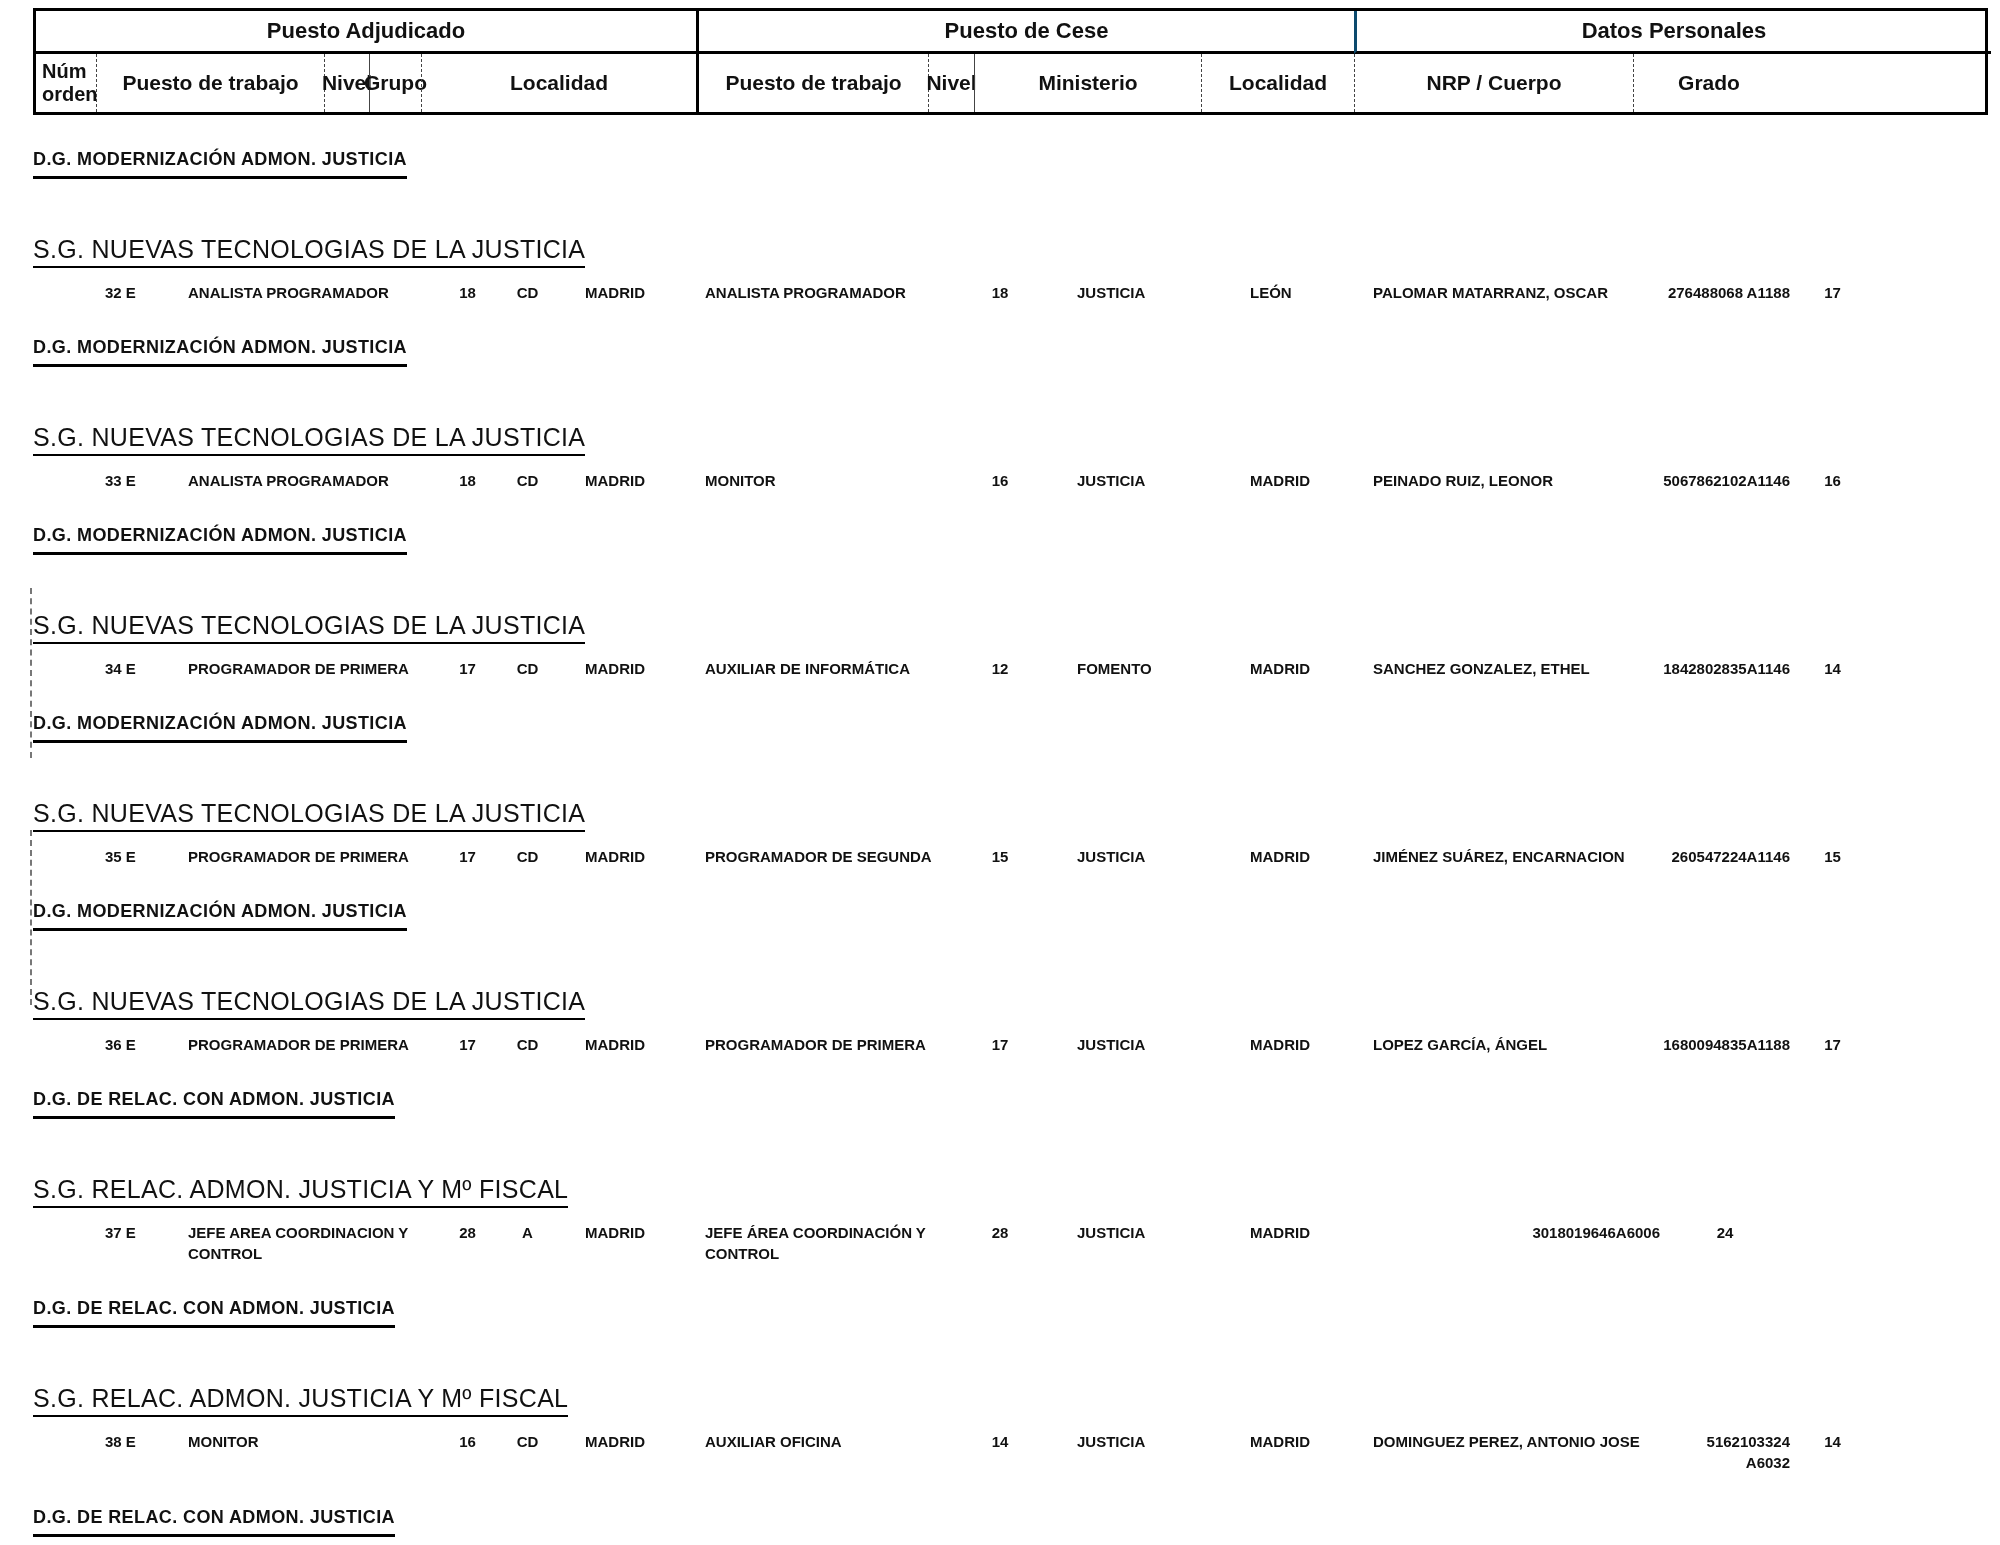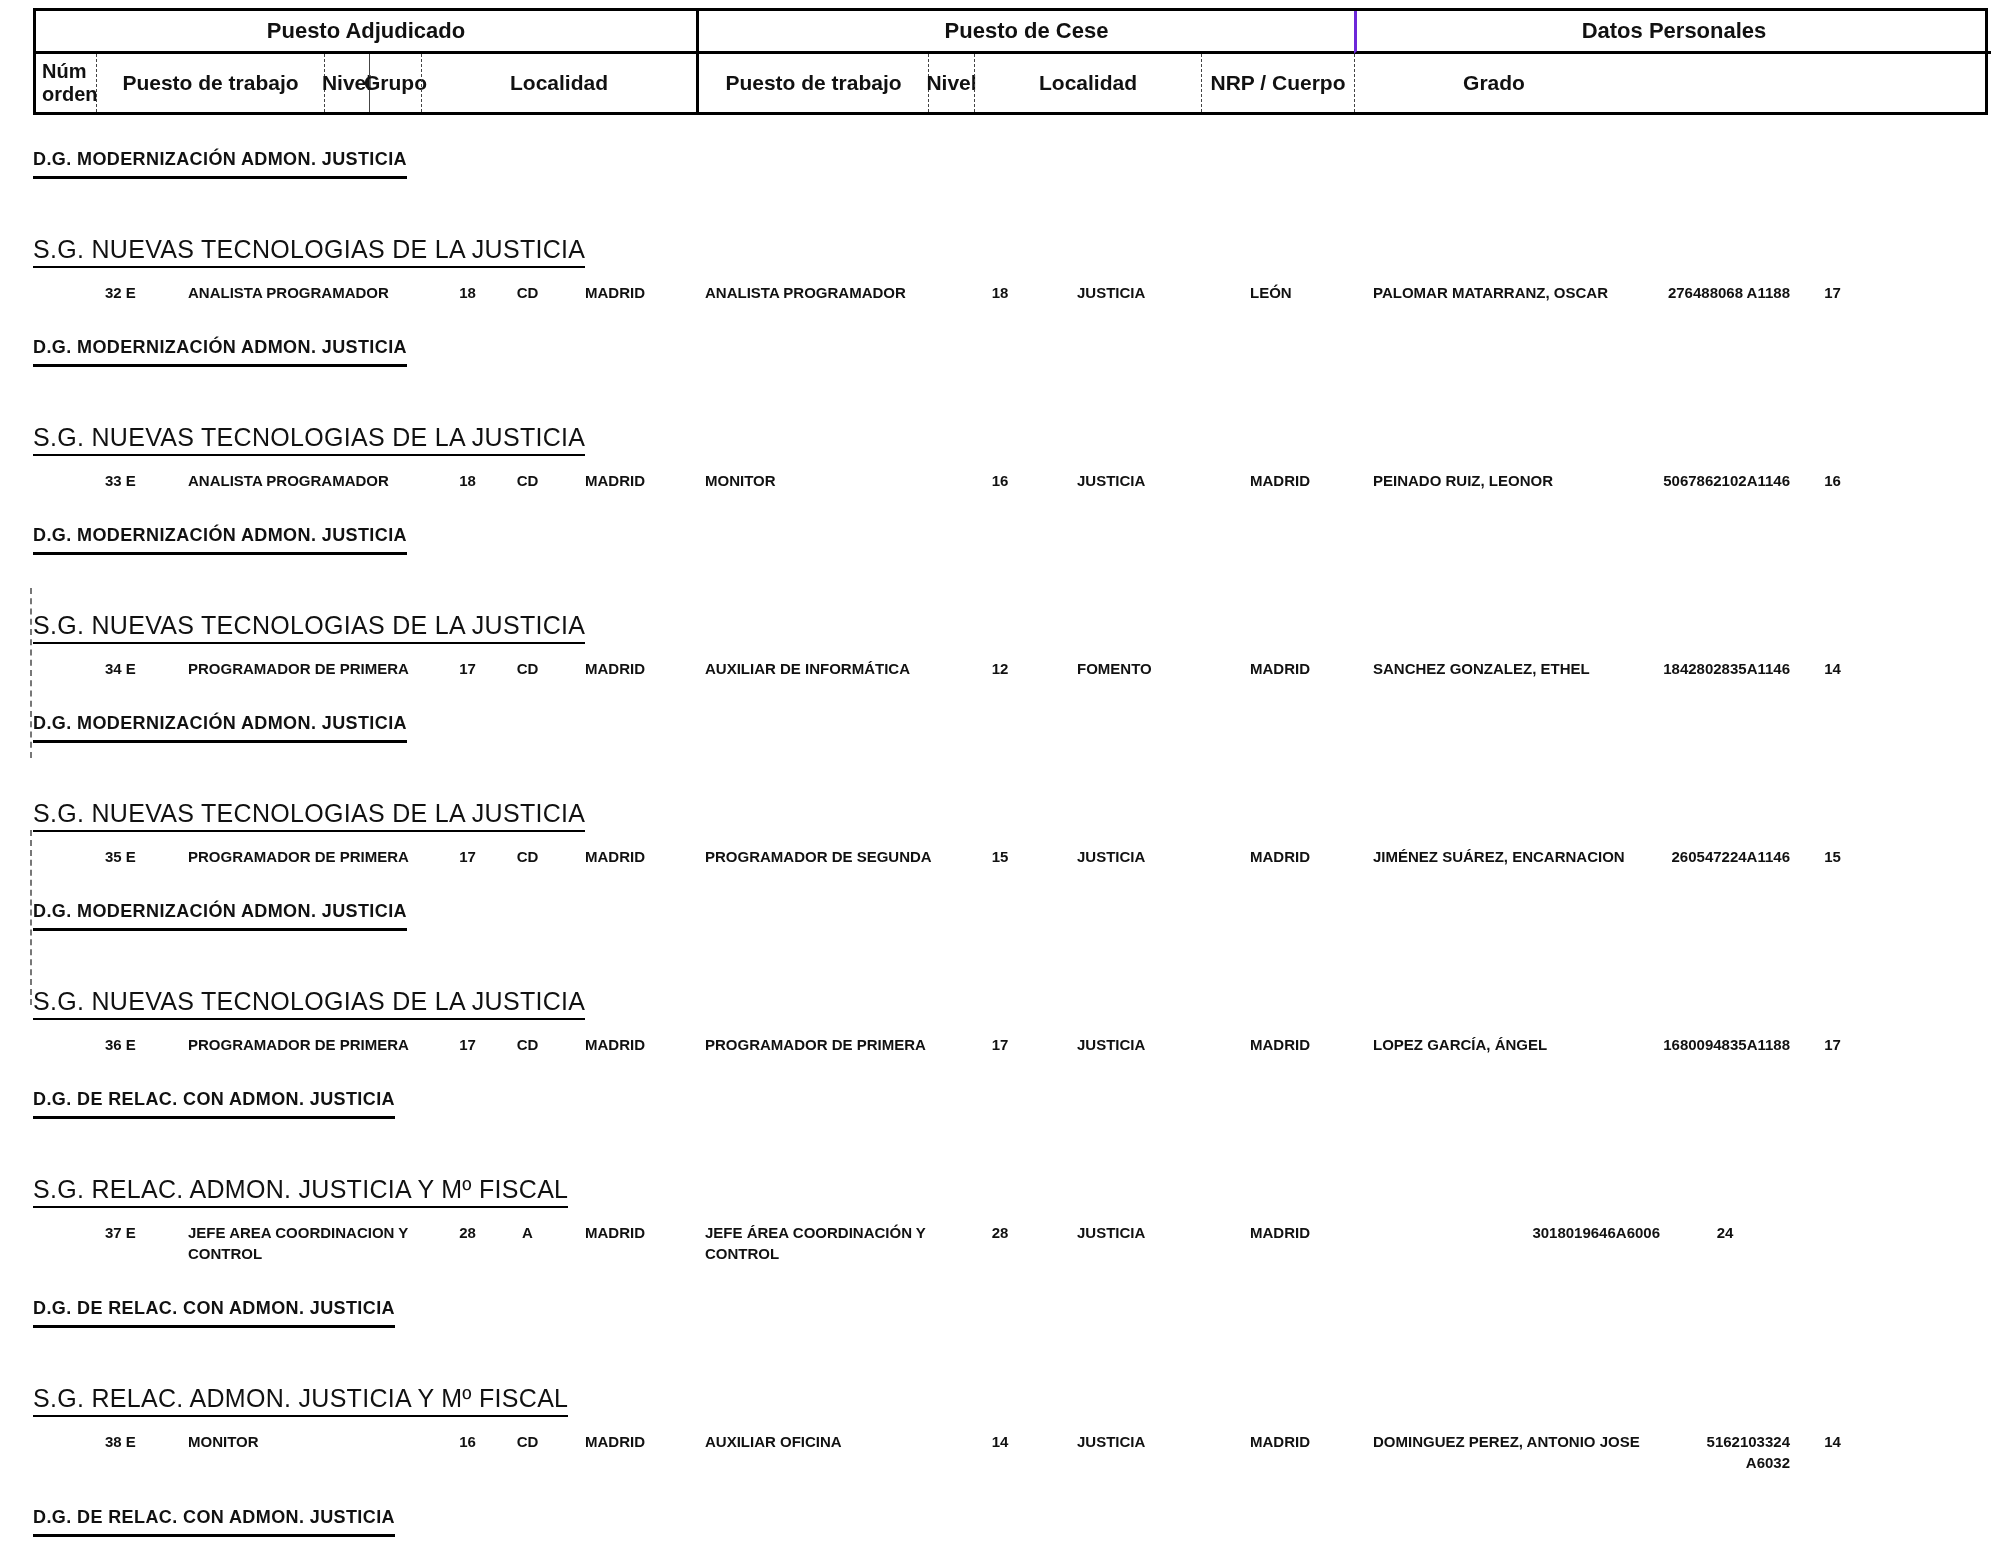--- a/index.html
+++ b/index.html
@@ -26,21 +26,21 @@
   .g{
     grid-row:1;
     display:flex;align-items:center;justify-content:center;
     font-weight:bold;font-size:22px;
     padding:7px 16px;
     border-bottom:3px solid #000;
     text-align:center;
   }
   .g1{grid-column:1/6;}
   .g2{grid-column:6/10;border-left:3px solid #000;}
-  .g3{grid-column:10/13;border-left:3px solid #6d28d9;}
+  .g3{grid-column:10/13;border-left:3px solid #0c4a6e;}
   .h{
     grid-row:2;
     display:flex;align-items:center;justify-content:center;
     font-weight:bold;font-size:21px;
     min-height:58px;
     padding:2px 4px;
     text-align:center;
     box-sizing:border-box;
   }
   .c-num{justify-content:flex-start;text-align:left;white-space:pre-line;line-height:1.15;font-size:20px;padding-left:6px;}
@@ -100,20 +100,21 @@
     <div class="g g3">Datos Personales</div>
 
     <div class="h c-num">Núm
 orden</div>
     <div class="h bl-d">Puesto de trabajo</div>
     <div class="h bl-d">Nivel</div>
     <div class="h bl-s">Grupo</div>
     <div class="h bl-d">Localidad</div>
     <div class="h bl-g">Puesto de trabajo</div>
     <div class="h bl-d">Nivel</div>
+    <div class="h bl-s">Ministerio</div>
     <div class="h bl-d">Localidad</div>
     <div class="h bl-d">NRP / Cuerpo</div>
     <div class="h bl-d">Grado</div>
   </div>
 
   <div class="section">
     <div class="dg-wrap"><span class="dg-heading">D.G. MODERNIZACIÓN ADMON. JUSTICIA</span></div>
     <div class="sg-wrap"><span class="sg-heading">S.G. NUEVAS TECNOLOGIAS DE LA JUSTICIA</span></div>
     <div class="data-row">
       <span class="c num">32 E</span>

